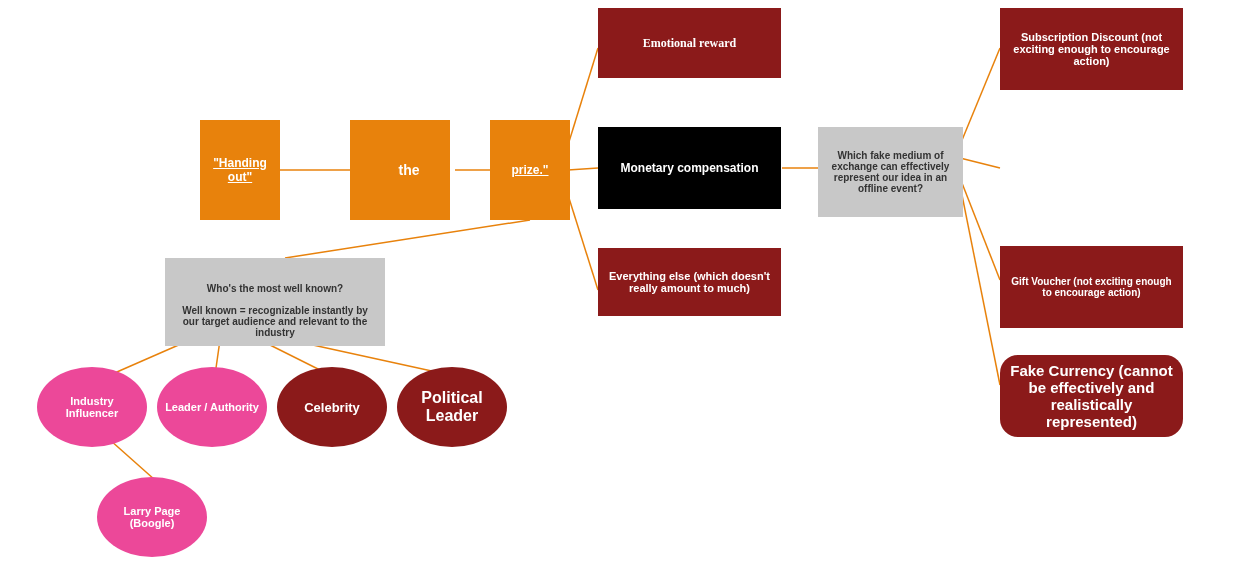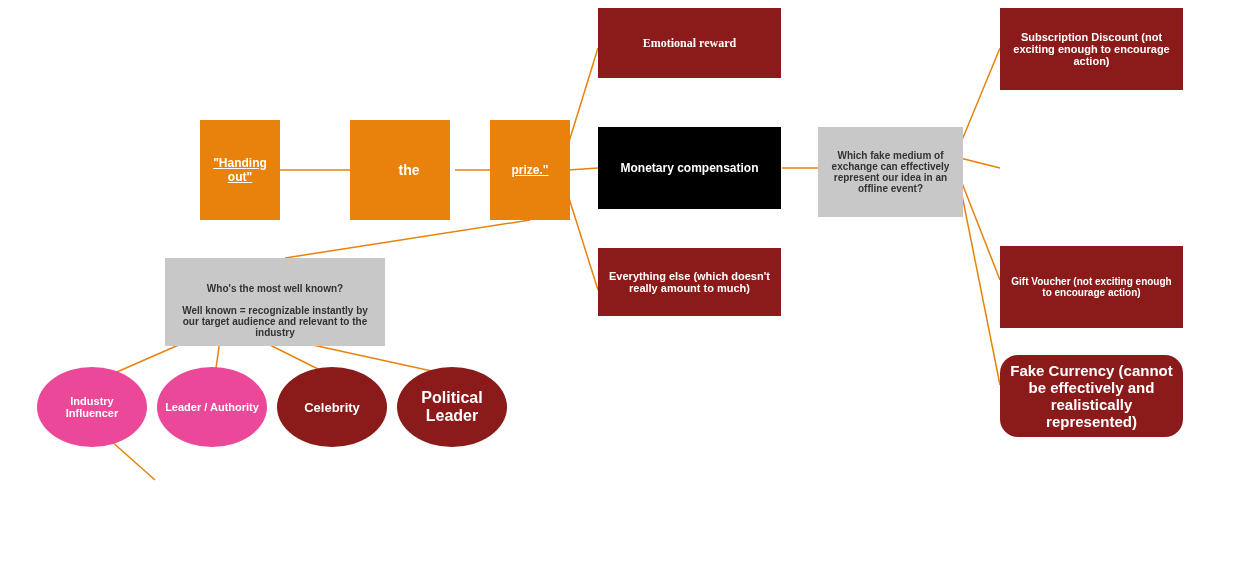--- a/index.html
+++ b/index.html
@@ -169,13 +169,16 @@
   </div>
 
   <div class="node ellipse-red" style="left:277px; top:367px; width:110px; height:80px; font-size:13px;">
     <span>Celebrity</span>
   </div>
 
   <div class="node ellipse-red" style="left:397px; top:367px; width:110px; height:80px; font-size:16px;">
     <span>Political Leader</span>
   </div>
 
+  <div class="node ellipse-green" style="left:97px; top:477px; width:110px; height:80px; font-size:11px;">
+    <span>Larry Page (Boogle)</span>
+  </div>
 </div>
 
 </body></html>

